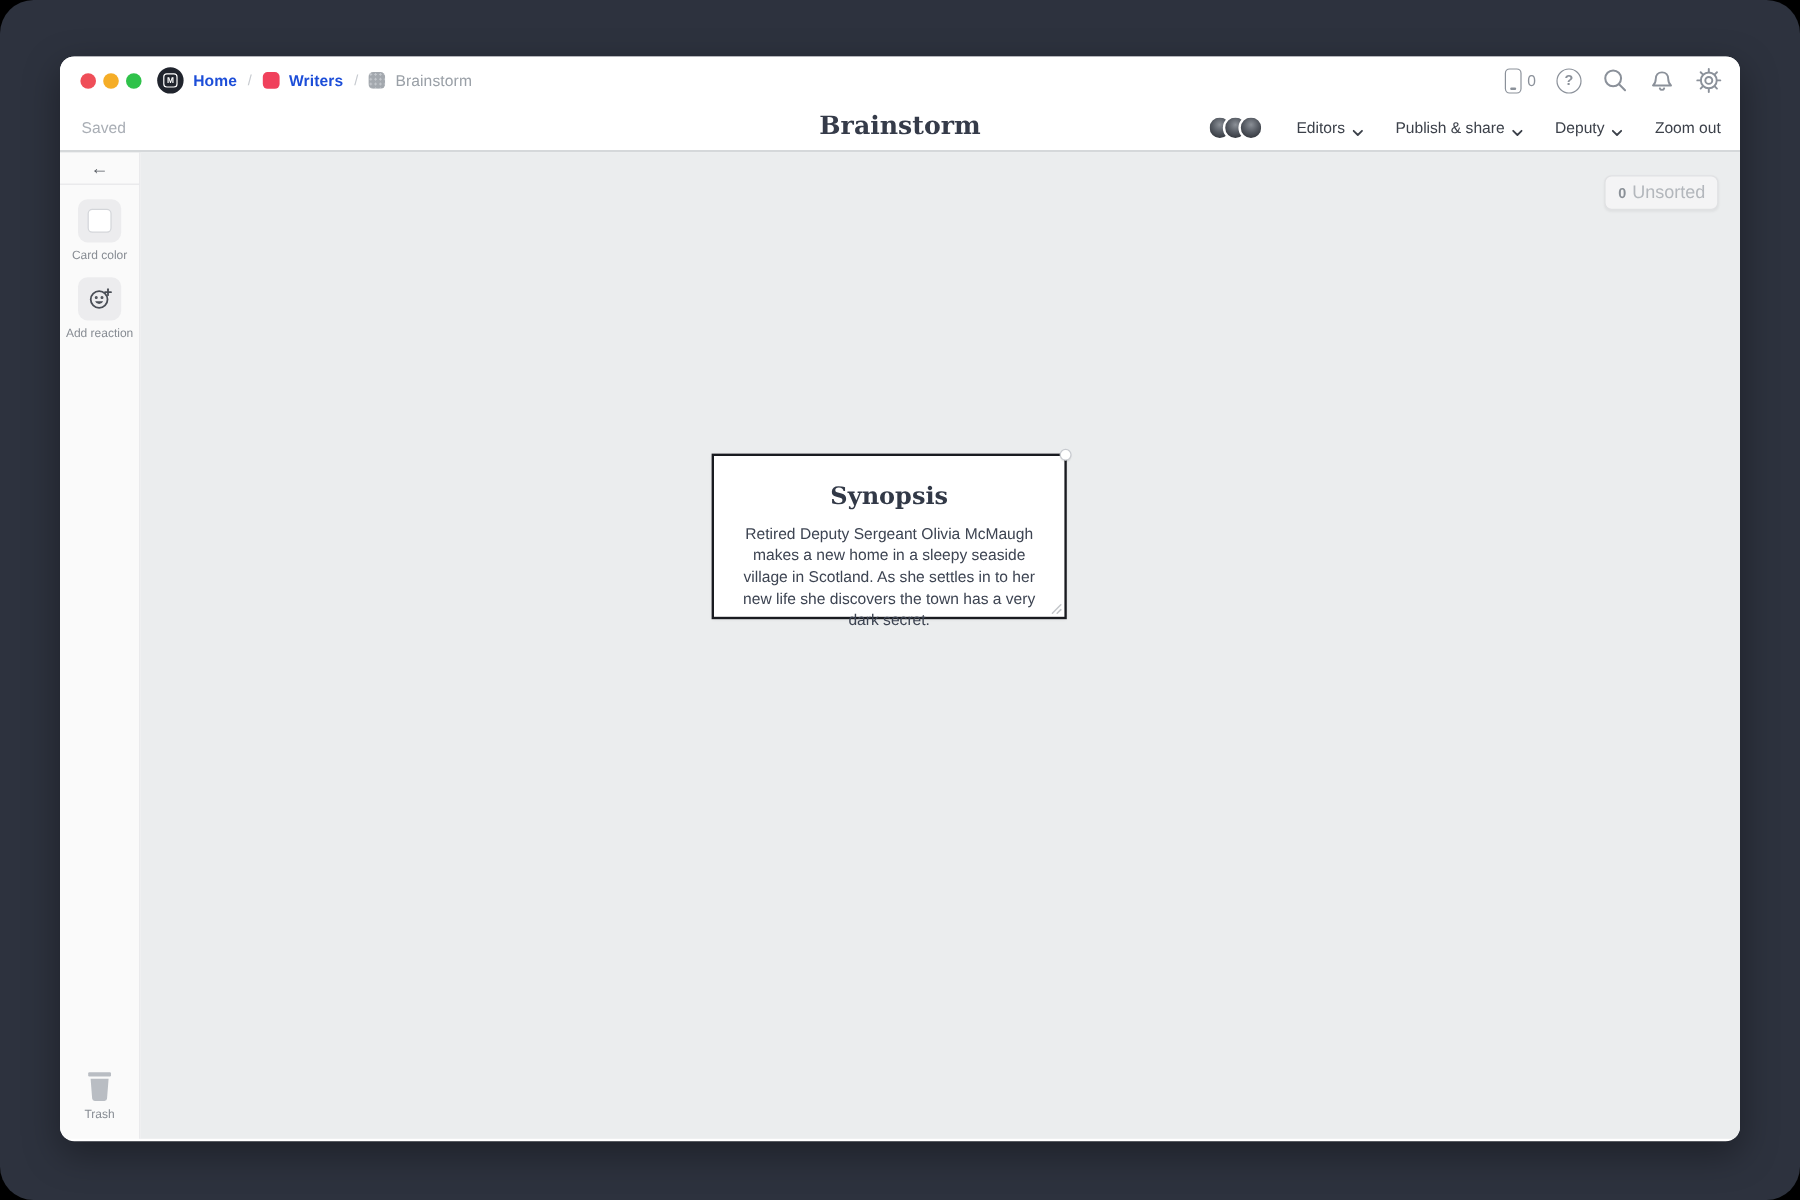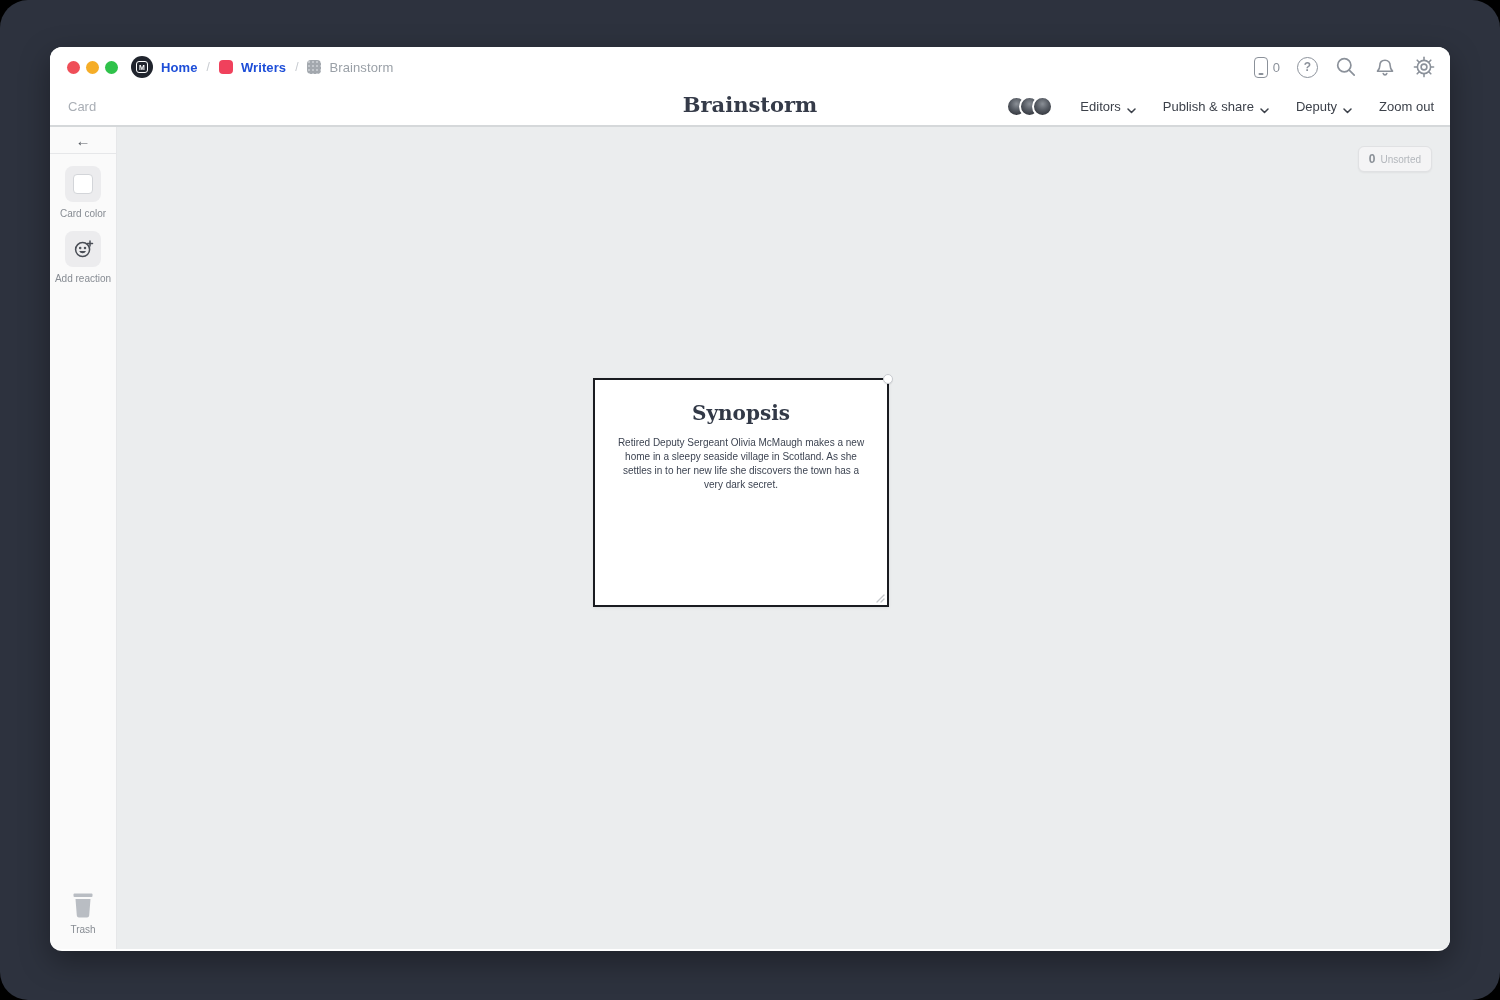--- a/index.html
+++ b/index.html
@@ -67,28 +67,28 @@
   .tool-label { margin-top:6px; font-size:10px; color:#878c93; }
   .trash-tool { margin-top:auto; margin-bottom:14px; display:flex; flex-direction:column; align-items:center; cursor:pointer; }
   .trash-tool .tool-label { margin-top:4px; }
 
   .canvas { flex:1; position:relative; background:#ebedee; }
 
   .unsorted-badge { position:absolute; top:19px; right:18px; display:flex; align-items:center; gap:5px;
                     background:#f4f4f5; border:1px solid #e0e1e3; border-radius:6px; padding:5px 10px;
                     box-shadow:0 1px 2px rgba(0,0,0,.05); cursor:pointer; }
   .unsorted-count { font-size:12px; font-weight:bold; color:#8a9097; }
-  .unsorted-label { font-size:10px; color:#b3b7bc; }
-
-  
-  .card { position:absolute; left:476px; top:251px; width:296px; height:229px;
+  .unsorted-label { font-size:15px; color:#b3b7bc; }
+
+  
+  .card { position:absolute; left:476px; top:251px; width:296px; height:138px;
           background:#fff; border:2px solid #191b20; box-shadow:0 1px 3px rgba(0,0,0,.08); cursor:pointer; }
   .card-title { margin-top:21px; text-align:center; font-family:"DejaVu Serif","Liberation Serif",serif;
                 font-weight:bold; font-size:20px; color:#323947; }
-  .card-body { margin:11px 22px 0; text-align:center; font-size:10px; line-height:1.39; color:#3d4452; }
+  .card-body { margin:11px 22px 0; text-align:center; font-size:13px; line-height:1.39; color:#3d4452; }
   .corner-dot { position:absolute; top:-6px; right:-6px; width:10px; height:10px; border-radius:50%;
                 background:#fff; border:1px solid #c8cbd0; box-shadow:0 1px 1px rgba(0,0,0,.08); }
   .resize-handle { position:absolute; right:2px; bottom:2px; cursor:nwse-resize; }
 
   svg { display:block; }
 </style>
 </head>
 <body>
 
 <div class="stage">
@@ -151,21 +151,21 @@
             <line x1="4" y1="11" x2="1.4" y2="11"></line>
               <line x1="6" y1="6" x2="4.2" y2="4.2"></line>
             <line x1="11" y1="4" x2="11" y2="1.4"></line>
               <line x1="16" y1="6" x2="17.8" y2="4.2"></line>
           </svg>
         </div>
       </div>
     </div>
 
     <div class="toolbar">
-      <span class="saved">Card</span>
+      <span class="saved">Saved</span>
       <div class="board-title">Brainstorm</div>
       <div class="toolbar-right">
         <div class="avatars">
           <span class="avatar"></span>
           <span class="avatar"></span>
           <span class="avatar"></span>
         </div>
         <div class="tb-btn">
           <span>Editors</span>
           <svg width="9" height="6" viewBox="0 0 9 6" fill="none" stroke="#3c414a" stroke-width="1.5" stroke-linecap="round" stroke-linejoin="round">

